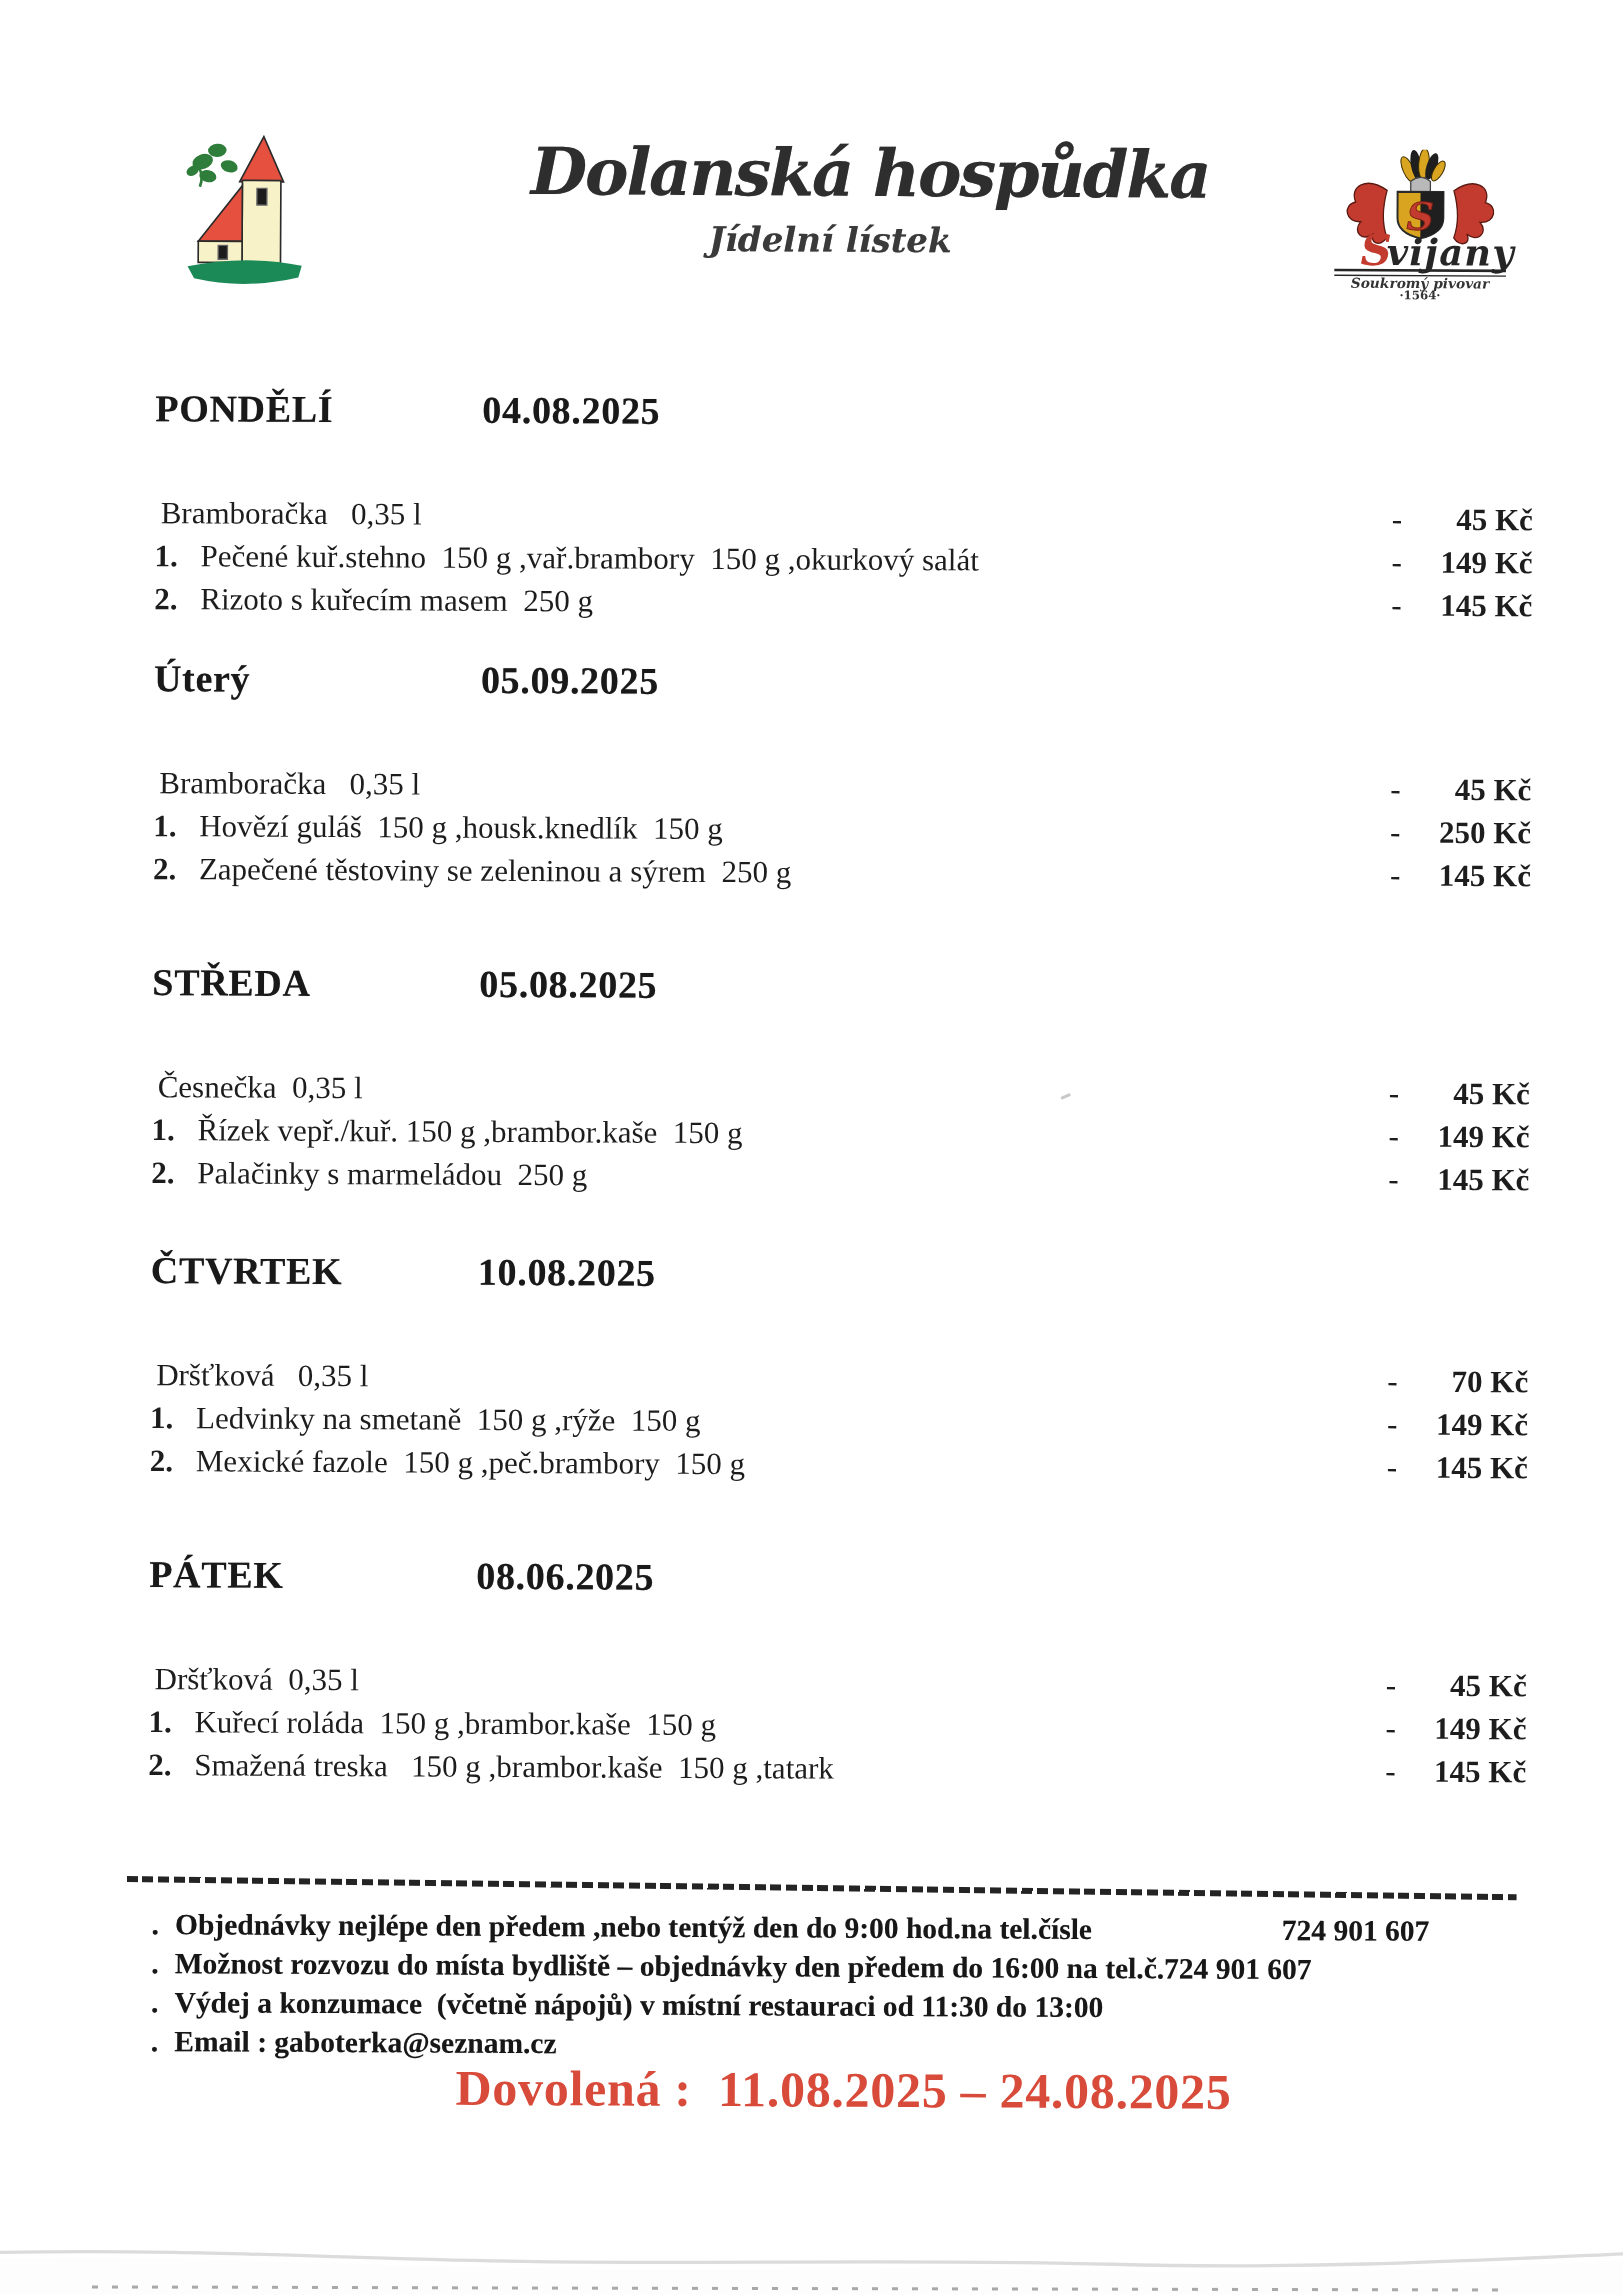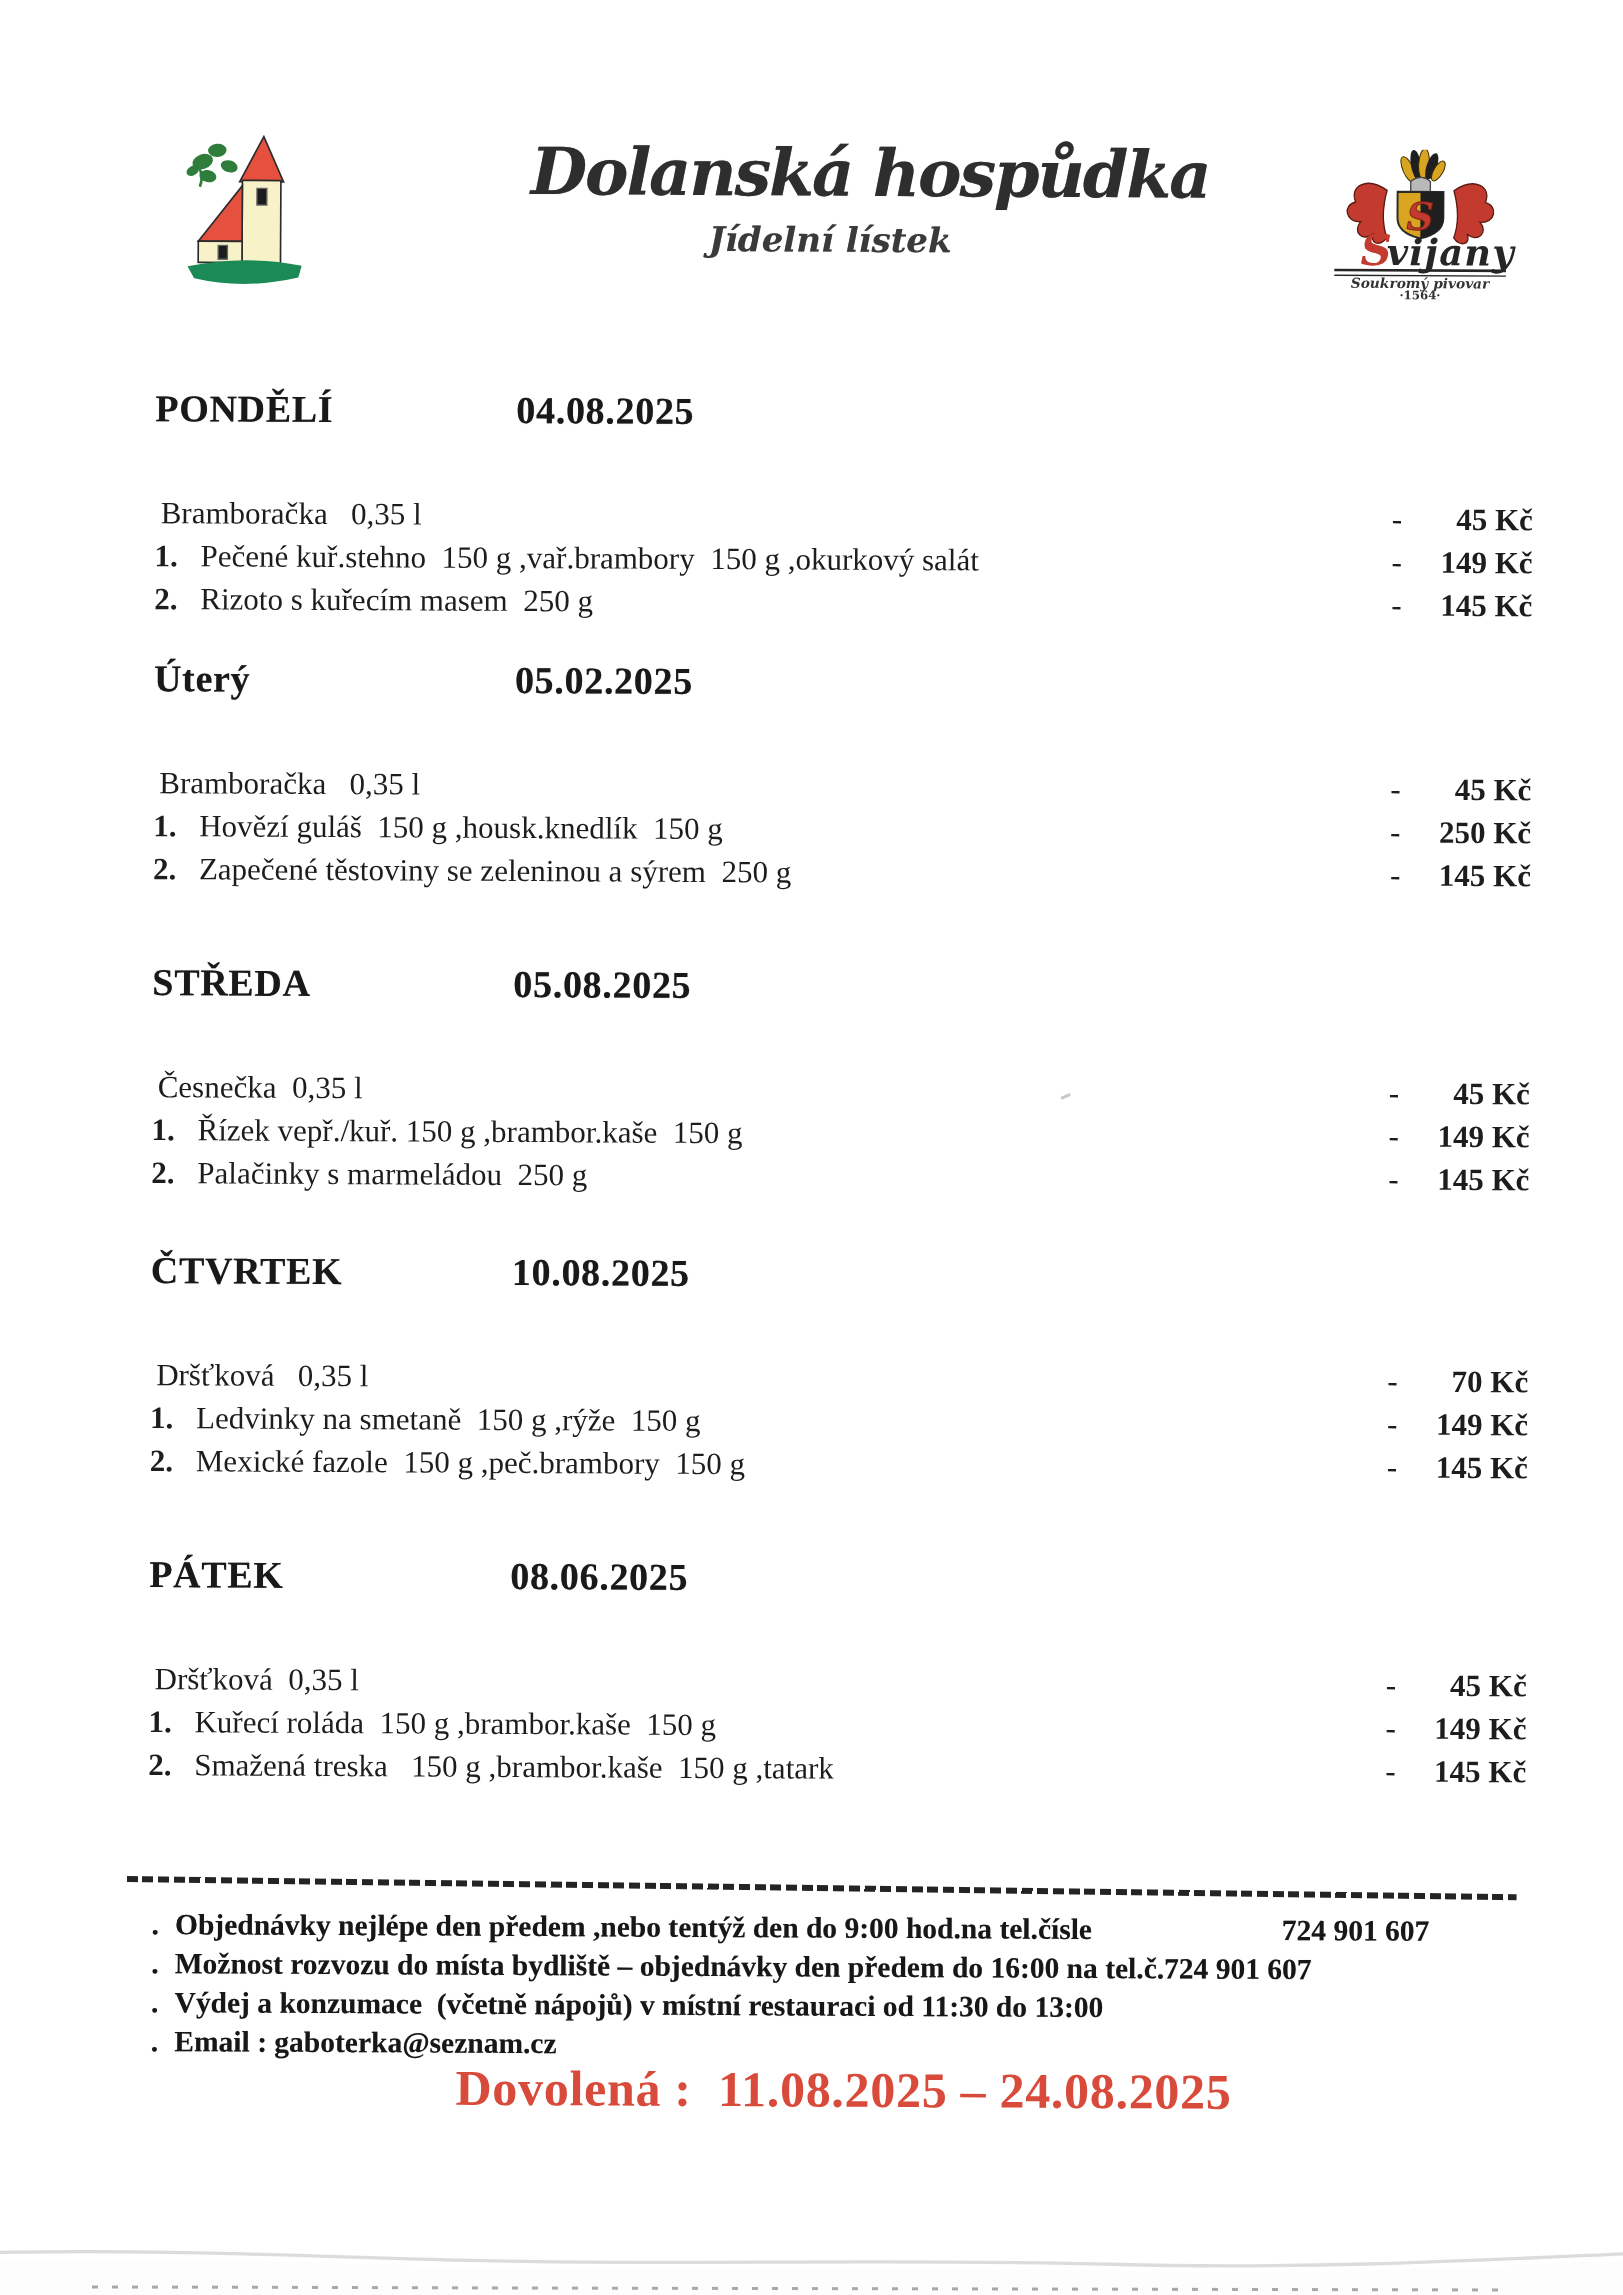--- a/index.html
+++ b/index.html
@@ -34,21 +34,21 @@
   
   .menu{position:absolute;left:157px;top:0;width:1378px;height:1833px;}
   .day{position:absolute;left:0;width:100%;}
   .day:nth-child(1){top:387px;}
   .day:nth-child(2){top:657px;}
   .day:nth-child(3){top:961px;}
   .day:nth-child(4){top:1249px;}
   .day:nth-child(5){top:1553px;}
   .day-heading{font-size:38px;font-weight:700;letter-spacing:0.7px;line-height:43px;color:#191919;text-shadow:0 0 0.7px rgba(0,0,0,.5);}
   .day-name{display:inline-block;min-width:327px;white-space:pre;}
-  .day-date{white-space:pre;margin-left:34px;}
+  .day-date{white-space:pre;}
   .rows{margin-top:63px;}
   .row{position:relative;height:43px;font-size:31px;line-height:39px;}
   .num{font-weight:700;display:inline-block;width:46px;white-space:pre;}
   .row.no-num .txt{padding-left:5.9px;}
   .txt{white-space:pre;}
   .price{position:absolute;right:0;top:0;width:141px;display:flex;justify-content:space-between;align-items:baseline;}
   .dash{white-space:pre;}
   .val{white-space:pre;font-weight:bold;}
 
   
@@ -158,21 +158,21 @@
     <span class="price">
       <span class="dash">-</span>
       <span class="val">145 Kč</span>
     </span>
   </div>
 </div>
   </section>
 
   <section class="day">
     <div class="day-heading">
-      <span class="day-name">Úterý</span><span class="day-date">05.02.2025</span>
+      <span class="day-name">Úterý</span><span class="day-date">05.09.2025</span>
     </div>
     <div class="rows">
   <div class="row no-num">
     <span class="txt">Bramboračka   0,35 l</span>
     <span class="price">
       <span class="dash">-</span>
       <span class="val">45 Kč</span>
     </span>
   </div>
 

